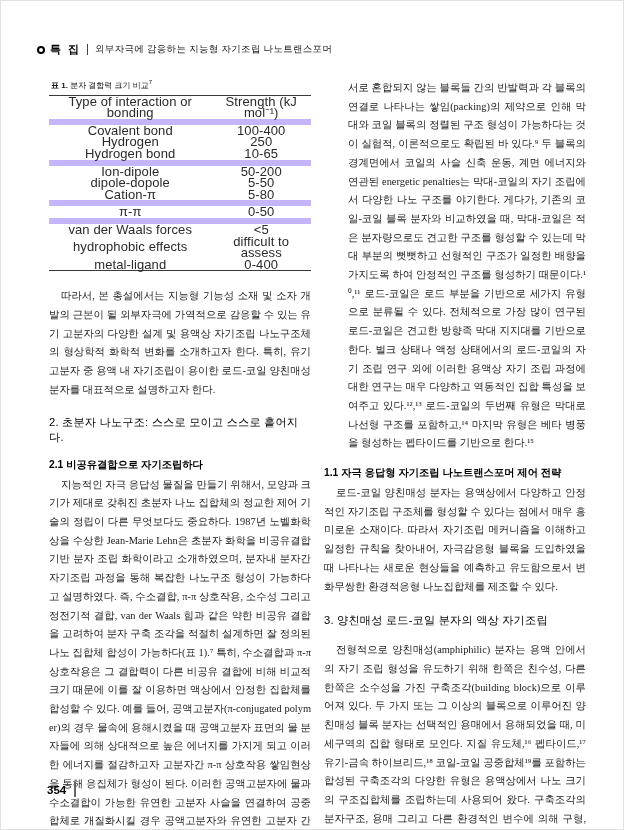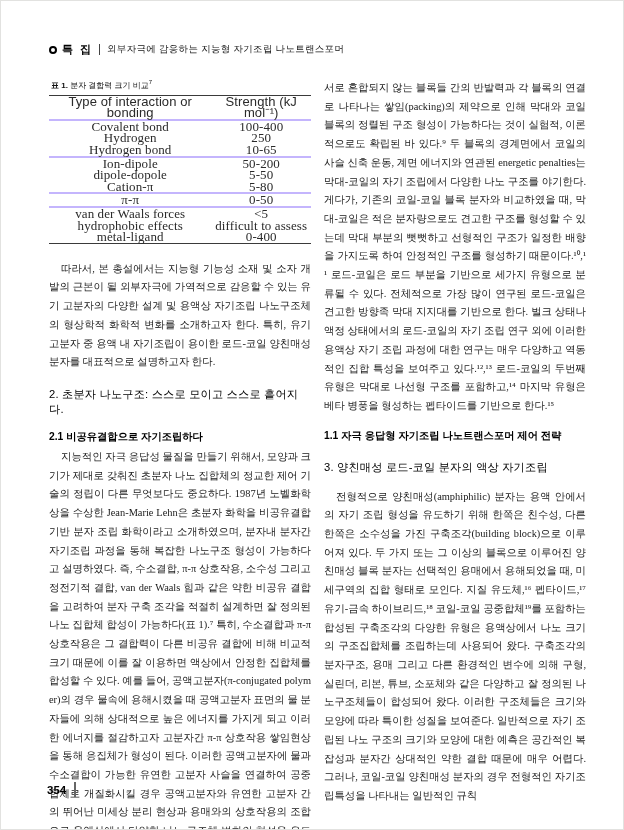--- a/index.html
+++ b/index.html
@@ -13,21 +13,21 @@
     width:624px; height:830px;
     box-sizing:border-box;
     background:#ffffff;
     border:1px solid #e2e2e0;
     overflow:hidden;
     color:#1c1c1c;
   }
 
   
   .header {
-    position:absolute; top:41px; left:48px;
+    position:absolute; top:41px; left:36px;
     display:flex; align-items:center;
   }
   .donut {
     width:4px; height:4px;
     border:2.6px solid #000;
     border-radius:50%;
     margin-right:5px;
   }
   .header-label {
     font-family:"Liberation Sans", sans-serif;
@@ -54,34 +54,34 @@
     font-size:8px; color:#111; margin:0 0 4px 2px;
   }
   .tcaption .cap-bold { font-weight:bold; }
   .tcaption sup { font-size:6px; }
   table.t1 {
     width:100%; border-collapse:collapse;
     font-family:"Liberation Sans", sans-serif;
     font-size:13px; color:#2a2a2a;
   }
   .t1 thead tr { border-top:1.5px solid #3a3a3a; border-bottom:1px solid #3a3a3a; }
-  .t1 tbody { border-top:2px solid #c4b5fd;font-family:Liberation Serif, serif; }
+  .t1 tbody { border-top:6px solid #c4b5fd; }
   .t1 tbody.last { border-bottom:1.5px solid #3a3a3a; }
   .t1 th, .t1 td {
     text-align:center; font-weight:normal;
     padding:0; line-height:11.6px; letter-spacing:0.1px;
   }
 
   
   .para {
     font-size:10.4px; line-height:18.7px;
     text-align:justify; word-break:break-all;
     margin:0; text-indent:12px; color:#191919;
   }
-  .para.noindent { text-indent:0; }
+  .para.noindent { text-indent:0;margin-left:24px; }
   .h-sec {
     font-family:"Liberation Sans", sans-serif;
     font-size:11.2px; font-weight:normal; color:#000;
     margin:15px 0 13px 0; letter-spacing:0.2px;
   }
   .h-sub {
     font-family:"Liberation Sans", sans-serif;
     font-size:10.3px; font-weight:bold; color:#000;
     margin:13px 0 4px 0;
   }
@@ -188,20 +188,21 @@
       <p class="para">지능적인 자극 응답성 물질을 만들기 위해서, 모양과 크기가 제대로 갖춰진 초분자 나노 집합체의 정교한 제어 기술의 정립이 다른 무엇보다도 중요하다. 1987년 노벨화학상을 수상한 Jean-Marie Lehn은 초분자 화학을 비공유결합 기반 분자 조립 화학이라고 소개하였으며, 분자내 분자간 자기조립 과정을 통해 복잡한 나노구조 형성이 가능하다고 설명하였다. 즉, 수소결합, π-π 상호작용, 소수성 그리고 정전기적 결합, van der Waals 힘과 같은 약한 비공유 결합을 고려하여 분자 구축 조각을 적절히 설계하면 잘 정의된 나노 집합체 합성이 가능하다(표 1).⁷ 특히, 수소결합과 π-π 상호작용은 그 결합력이 다른 비공유 결합에 비해 비교적 크기 때문에 이를 잘 이용하면 액상에서 안정한 집합체를 합성할 수 있다. 예를 들어, 공액고분자(π-conjugated polymer)의 경우 물속에 용해시켰을 때 공액고분자 표면의 물 분자들에 의해 상대적으로 높은 에너지를 가지게 되고 이러한 에너지를 절감하고자 고분자간 π-π 상호작용 쌓임현상을 통해 응집체가 형성이 된다. 이러한 공액고분자에 물과 수소결합이 가능한 유연한 고분자 사슬을 연결하여 공중합체로 개질화시킬 경우 공액고분자와 유연한 고분자 간의 뛰어난 미세상 분리 현상과 용매와의 상호작용의 조합으로 용액상에서 다양한 나노 구조체 변화의 형성을 유도할 수 있다.⁸</p>
 
     </div>
 
     <div class="col">
 
       <p class="para noindent">서로 혼합되지 않는 블록들 간의 반발력과 각 블록의 연결로 나타나는 쌓임(packing)의 제약으로 인해 막대와 코일 블록의 정렬된 구조 형성이 가능하다는 것이 실험적, 이론적으로도 확립된 바 있다.⁹ 두 블록의 경계면에서 코일의 사슬 신축 운동, 계면 에너지와 연관된 energetic penalties는 막대-코일의 자기 조립에서 다양한 나노 구조를 야기한다. 게다가, 기존의 코일-코일 블록 분자와 비교하였을 때, 막대-코일은 적은 분자량으로도 견고한 구조를 형성할 수 있는데 막대 부분의 뻣뻣하고 선형적인 구조가 일정한 배향을 가지도록 하여 안정적인 구조를 형성하기 때문이다.¹⁰,¹¹ 로드-코일은 로드 부분을 기반으로 세가지 유형으로 분류될 수 있다. 전체적으로 가장 많이 연구된 로드-코일은 견고한 방향족 막대 지지대를 기반으로 한다. 벌크 상태나 액정 상태에서의 로드-코일의 자기 조립 연구 외에 이러한 용액상 자기 조립 과정에 대한 연구는 매우 다양하고 역동적인 집합 특성을 보여주고 있다.¹²,¹³ 로드-코일의 두번째 유형은 막대로 나선형 구조를 포함하고,¹⁴ 마지막 유형은 베타 병풍을 형성하는 펩타이드를 기반으로 한다.¹⁵</p>
 
       <div class="h-sub">1.1 자극 응답형 자기조립 나노트랜스포머 제어 전략</div>
 
+      <p class="para">로드-코일 양친매성 분자는 용액상에서 다양하고 안정적인 자기조립 구조체를 형성할 수 있다는 점에서 매우 흥미로운 소재이다. 따라서 자기조립 메커니즘을 이해하고 일정한 규칙을 찾아내어, 자극감응형 블록을 도입하였을 때 나타나는 새로운 현상들을 예측하고 유도함으로서 변화무쌍한 환경적응형 나노집합체를 제조할 수 있다.</p>
 
       <div class="h-sec tight-top">3. 양친매성 로드-코일 분자의 액상 자기조립</div>
 
       <p class="para">전형적으로 양친매성(amphiphilic) 분자는 용액 안에서의 자기 조립 형성을 유도하기 위해 한쪽은 친수성, 다른 한쪽은 소수성을 가진 구축조각(building block)으로 이루어져 있다. 두 가지 또는 그 이상의 블록으로 이루어진 양친매성 블록 분자는 선택적인 용매에서 용해되었을 때, 미세구역의 집합 형태로 모인다. 지질 유도체,¹⁶ 펩타이드,¹⁷ 유기-금속 하이브리드,¹⁸ 코일-코일 공중합체¹⁹를 포함하는 합성된 구축조각의 다양한 유형은 용액상에서 나노 크기의 구조집합체를 조립하는데 사용되어 왔다. 구축조각의 분자구조, 용매 그리고 다른 환경적인 변수에 의해 구형, 실린더, 리본, 튜브, 소포체와 같은 다양하고 잘 정의된 나노구조체들이 합성되어 왔다. 이러한 구조체들은 크기와 모양에 따라 특이한 성질을 보여준다. 일반적으로 자기 조립된 나노 구조의 크기와 모양에 대한 예측은 공간적인 복잡성과 분자간 상대적인 약한 결합 때문에 매우 어렵다. 그러나, 코일-코일 양친매성 분자의 경우 전형적인 자기조립특성을 나타내는 일반적인 규칙</p>
 
     </div>
   </div>
 
   <div class="footer">
     <span class="page-num">354</span>

